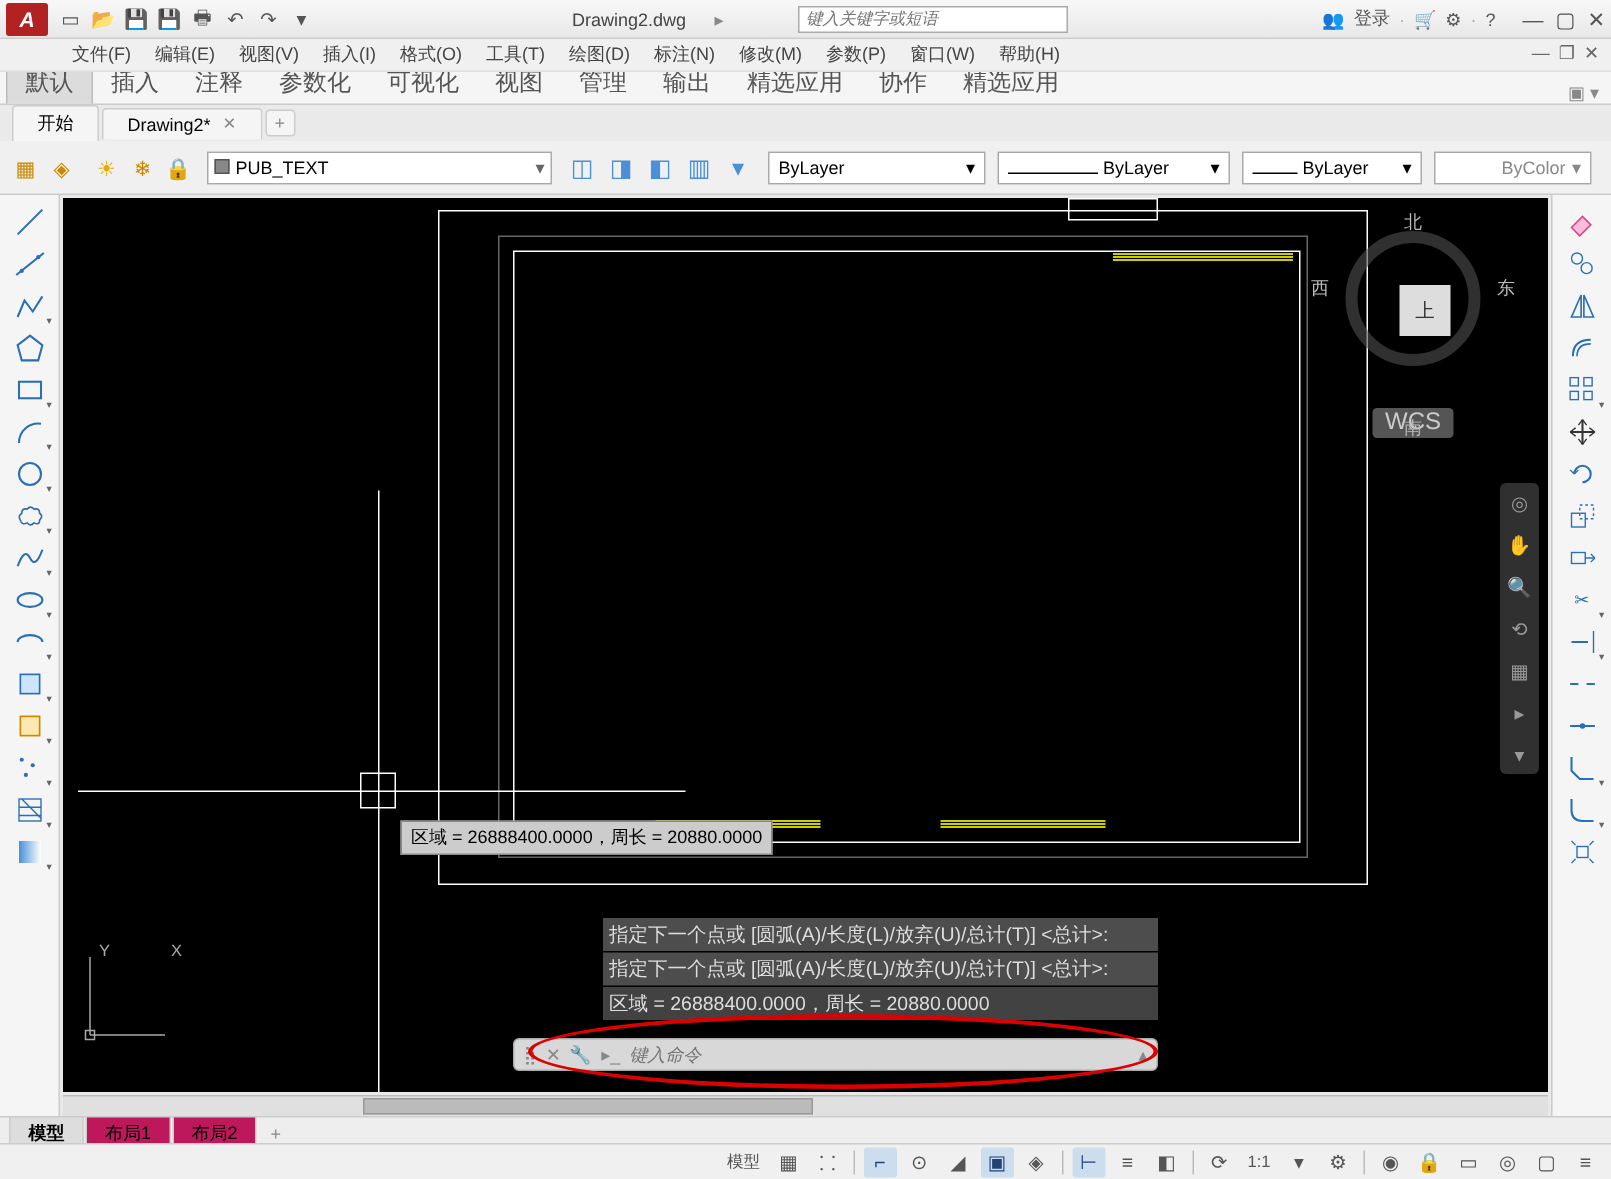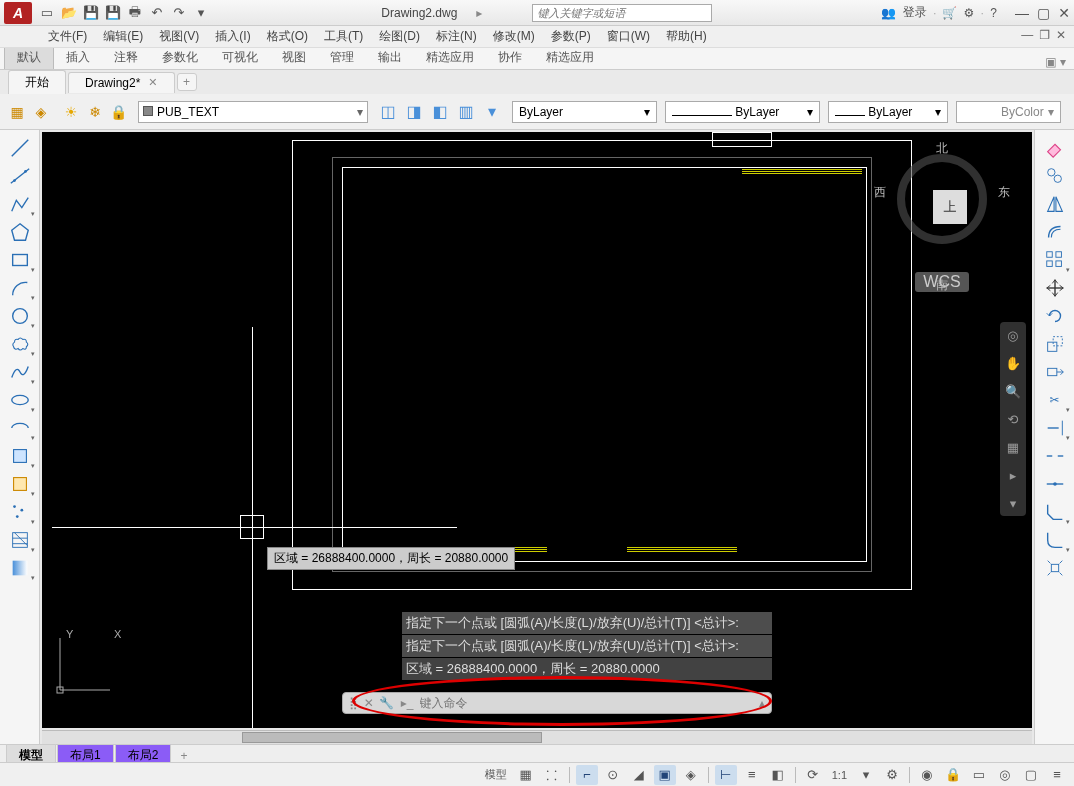--- a/index.html
+++ b/index.html
@@ -15,21 +15,21 @@
 .title-right { display: flex; align-items: center; gap: 6px; color: #555; }
 .win-controls { display: flex; gap: 8px; margin-left: 12px; font-size: 14px; color: #555; }
 
 
 .menubar { height: 22px; background: #f0f0f0; display: flex; align-items: center; padding: 0 48px 0 48px; gap: 16px; color: #444; border-bottom: 1px solid #ddd; position: relative; text-align: center; }
 .menubar span { cursor: pointer; }
 .mini-ctrls { position: absolute; right: 8px; top: 2px; display: flex; gap: 6px; color: #666; font-size: 12px; }
 
 
 .ribbon-tabs { height: 22px; background: #f5f5f5; display: flex; align-items: flex-end; padding-left: 4px; gap: 0; border-bottom: 1px solid #ccc; }
-.ribbon-tab { padding: 3px 12px; color: #555; cursor: pointer; font-size: 12px; }
+.ribbon-tab { padding: 3px 12px; color: #555; cursor: pointer; font-size: 16px; }
 .ribbon-tab.active { background: #dcdcdc; border: 1px solid #bbb; border-bottom: none; }
 .ribbon-collapse { margin-left: auto; margin-right: 8px; color: #888; cursor: pointer; }
 
 
 .file-tabs { height: 24px; background: #eaeaea; display: flex; align-items: center; padding-left: 8px; }
 .file-tab { padding: 3px 16px; background: #f5f5f5; border: 1px solid #ccc; border-bottom: none; border-radius: 3px 3px 0 0; margin-right: 2px; cursor: pointer; display: flex; align-items: center; gap: 8px; }
 .file-tab .close { color: #888; font-size: 11px; }
 .file-tab-add { width: 20px; height: 18px; border: 1px solid #ccc; background: #f5f5f5; display: flex; align-items: center; justify-content: center; color: #888; cursor: pointer; border-radius: 3px; }
 
 
@@ -92,32 +92,32 @@
 .ucs svg { stroke: #aaa; }
 
 
 .cmd-history { position: absolute; left: 360px; bottom: 48px; right: 260px; }
 .cmd-line { background: rgba(90,90,90,0.85); color: #ddd; font-size: 13px; padding: 2px 4px; margin-top: 1px; font-family: Liberation Sans, sans-serif; }
 .cmd-line.result { background: rgba(70,70,70,0.95); }
 
 
 .cmd-input-row { position: absolute; left: 300px; bottom: 14px; right: 260px; height: 22px; background: #d8d8d8; border: 1px solid #aaa; border-radius: 4px; display: flex; align-items: center; padding: 0 6px; gap: 6px; }
 .cmd-input-row .ci { color: #888; font-size: 12px; }
-.cmd-input-row input { flex: 1; border: none; background: transparent; font-size: 12px; color: #888; outline: none; }
+.cmd-input-row input { flex: 1; border: none; background: transparent; font-size: 12px; font-style: italic; color: #888; outline: none; }
 
 
 .red-highlight { position: absolute; left: 310px; bottom: 2px; width: 420px; height: 50px; border: 3px solid #d00; border-radius: 50% / 50%; pointer-events: none; }
 
 
 .hscroll { height: 14px; background: #e0e0e0; border-top: 1px solid #bbb; position: relative; margin: 0 2px; }
 .hscroll .thumb { position: absolute; left: 200px; width: 300px; top: 1px; bottom: 1px; background: #bbb; border: 1px solid #999; }
 
 
 .layout-tabs { height: 22px; background: #eee; display: flex; align-items: center; padding-left: 6px; border-top: 1px solid #ccc; }
-.layout-tab { padding: 2px 12px; border: 1px solid #ccc; background: #8b5cf6; cursor: pointer; margin-right: 1px; border-radius: 0 0 3px 3px; font-size: 12px; }
+.layout-tab { padding: 2px 12px; border: 1px solid #ccc; background: #be185d; cursor: pointer; margin-right: 1px; border-radius: 0 0 3px 3px; font-size: 12px; }
 .layout-tab.active { background: #ddd; font-weight: bold; }
 .layout-add { padding: 2px 8px; color: #888; cursor: pointer; }
 
 
 .statusbar { position: absolute; bottom: 0; left: 0; right: 0; height: 24px; background: #f0f0f0; border-top: 1px solid #ccc; display: flex; align-items: center; justify-content: flex-end; padding: 0 6px; gap: 4px; }
 .sb-btn { width: 22px; height: 20px; display: flex; align-items: center; justify-content: center; color: #555; cursor: pointer; font-size: 13px; border-radius: 2px; }
 .sb-btn.active { background: #cde; color: #247; }
 .sb-sep { width: 1px; height: 16px; background: #bbb; margin: 0 2px; }
 .sb-text { font-size: 11px; color: #555; padding: 0 4px; }
 </style>

